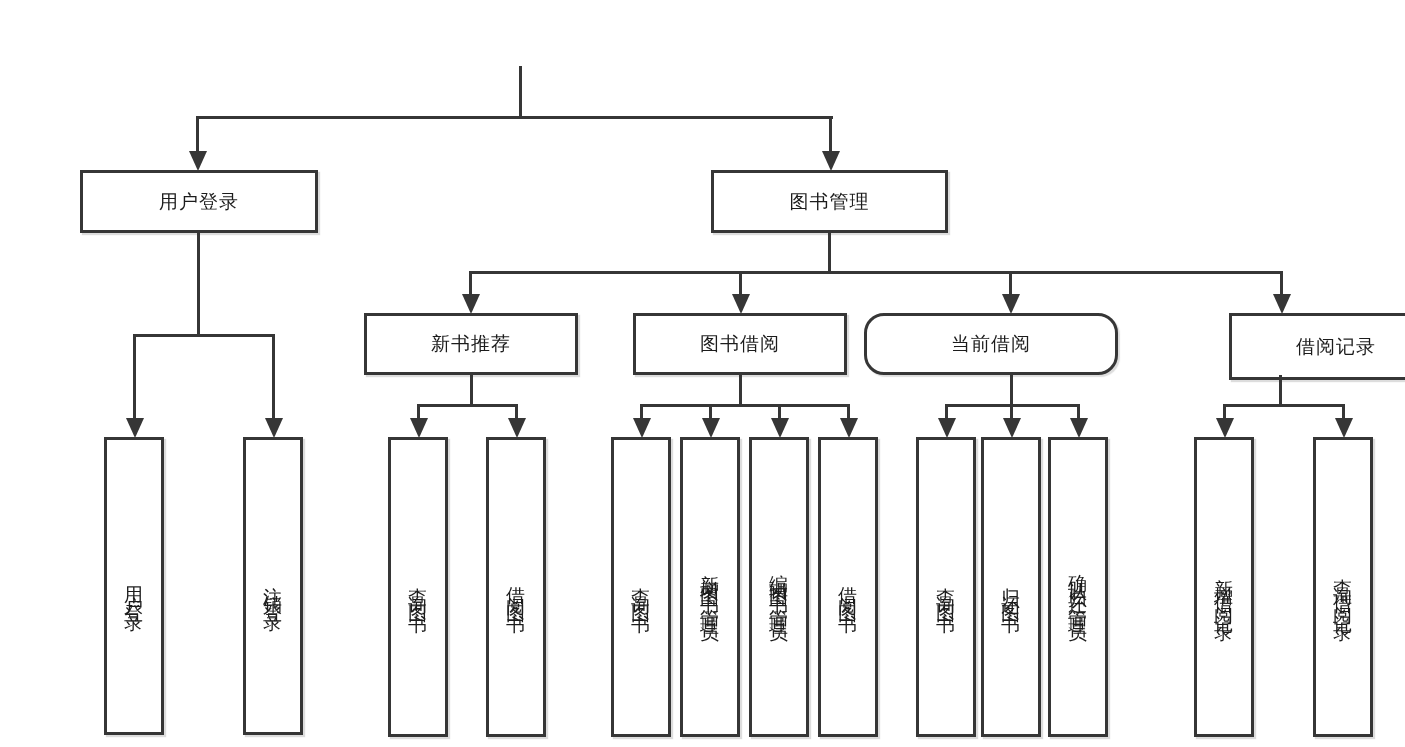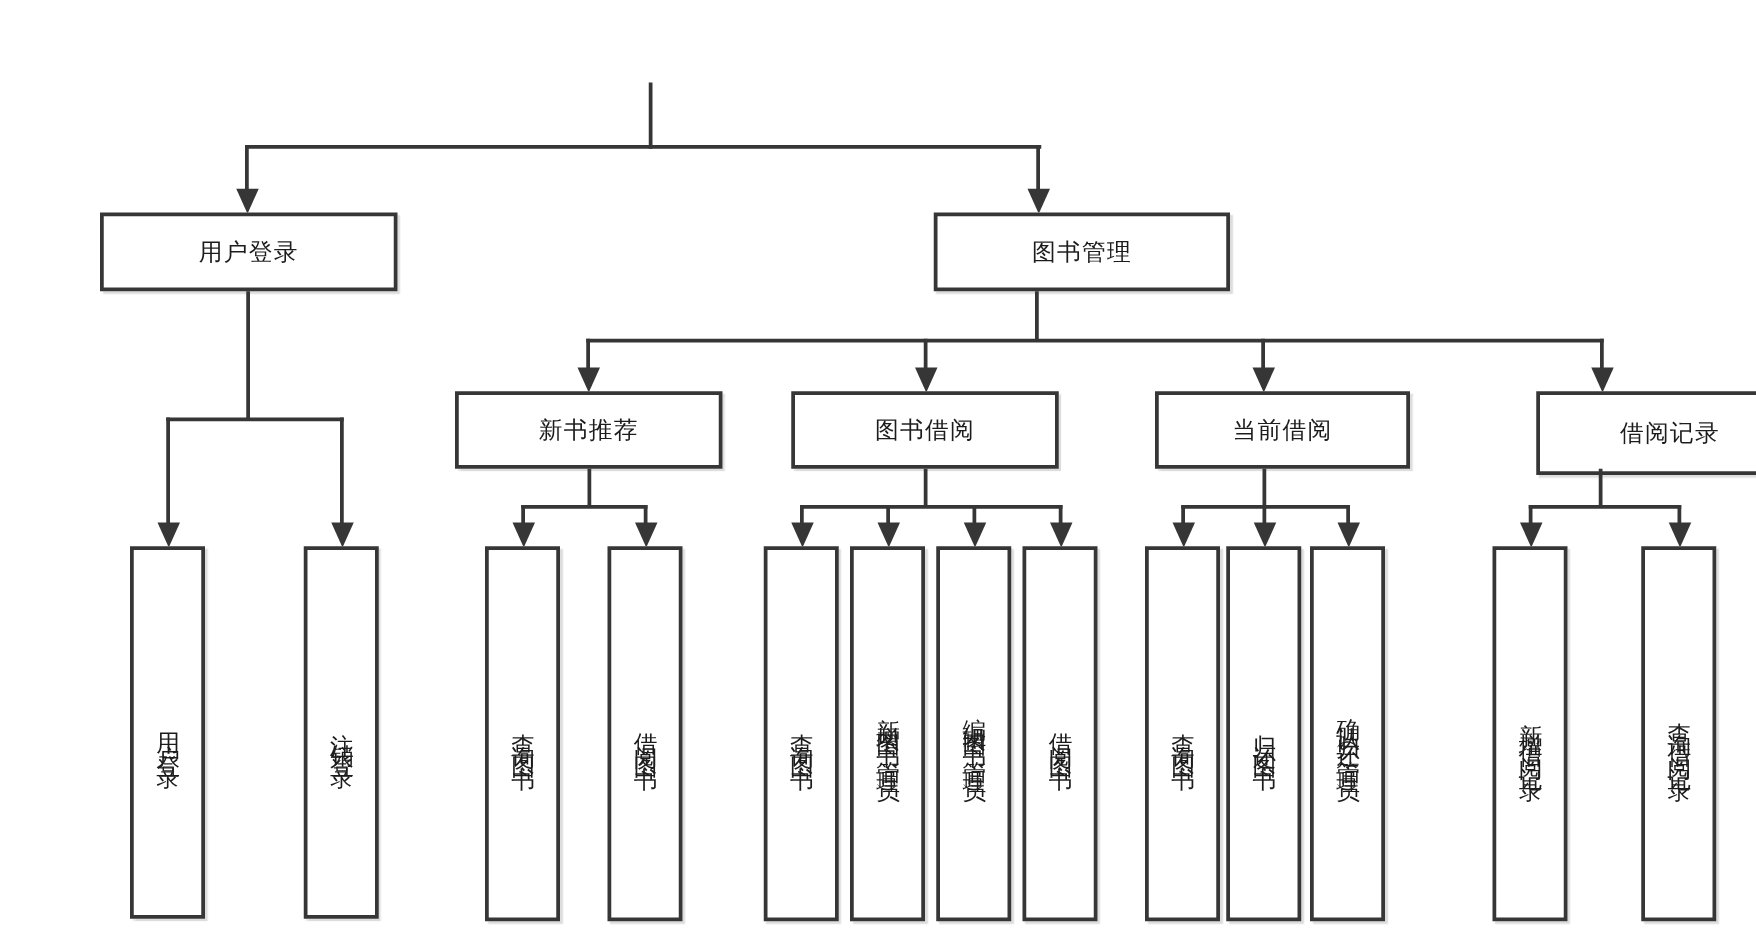--- a/index.html
+++ b/index.html
@@ -56,21 +56,21 @@
   <div class="line" style="left:519px;top:66px;width:3px;height:53px;"></div>
   <div class="line" style="left:196px;top:116px;width:637px;height:3px;"></div>
   <div class="line" style="left:196px;top:116px;width:3px;height:38px;"></div>
   <div class="arrow" style="left:189px;top:151px;"></div>
   <div class="line" style="left:829px;top:116px;width:3px;height:38px;"></div>
   <div class="arrow" style="left:822px;top:151px;"></div>
 
   <div class="box" style="left:80px;top:170px;width:238px;height:63px;">
     <span>用户登录</span>
   </div>
-  <div class="box" style="left:711px;top:170px;width:237px;height:63px;margin-left:36px;">
+  <div class="box" style="left:711px;top:170px;width:237px;height:63px;">
     <span>图书管理</span>
   </div>
 
   <div class="line" style="left:197px;top:233px;width:3px;height:103px;"></div>
   <div class="line" style="left:133px;top:334px;width:142px;height:3px;"></div>
   <div class="line" style="left:133px;top:334px;width:3px;height:86px;"></div>
   <div class="arrow" style="left:126px;top:418px;"></div>
   <div class="line" style="left:272px;top:334px;width:3px;height:86px;"></div>
   <div class="arrow" style="left:265px;top:418px;"></div>
 
@@ -84,21 +84,21 @@
   <div class="arrow" style="left:1002px;top:294px;"></div>
   <div class="line" style="left:1280px;top:271px;width:3px;height:25px;"></div>
   <div class="arrow" style="left:1273px;top:294px;"></div>
 
   <div class="box" style="left:364px;top:313px;width:214px;height:62px;">
     <span>新书推荐</span>
   </div>
   <div class="box" style="left:633px;top:313px;width:214px;height:62px;">
     <span>图书借阅</span>
   </div>
-  <div class="box" style="left:924px;top:313px;width:204px;height:62px;">
+  <div class="box" style="left:864px;top:313px;width:254px;height:62px;border-radius:20px;">
     <span>当前借阅</span>
   </div>
   <div class="box" style="left:1229px;top:313px;width:214px;height:67px;font-family:Liberation Mono, monospace;">
     <span>借阅记录</span>
   </div>
 
   <div class="line" style="left:470px;top:375px;width:3px;height:31px;"></div>
   <div class="line" style="left:417px;top:404px;width:101px;height:3px;"></div>
   <div class="line" style="left:417px;top:404px;width:3px;height:16px;"></div>
   <div class="arrow" style="left:410px;top:418px;"></div>

